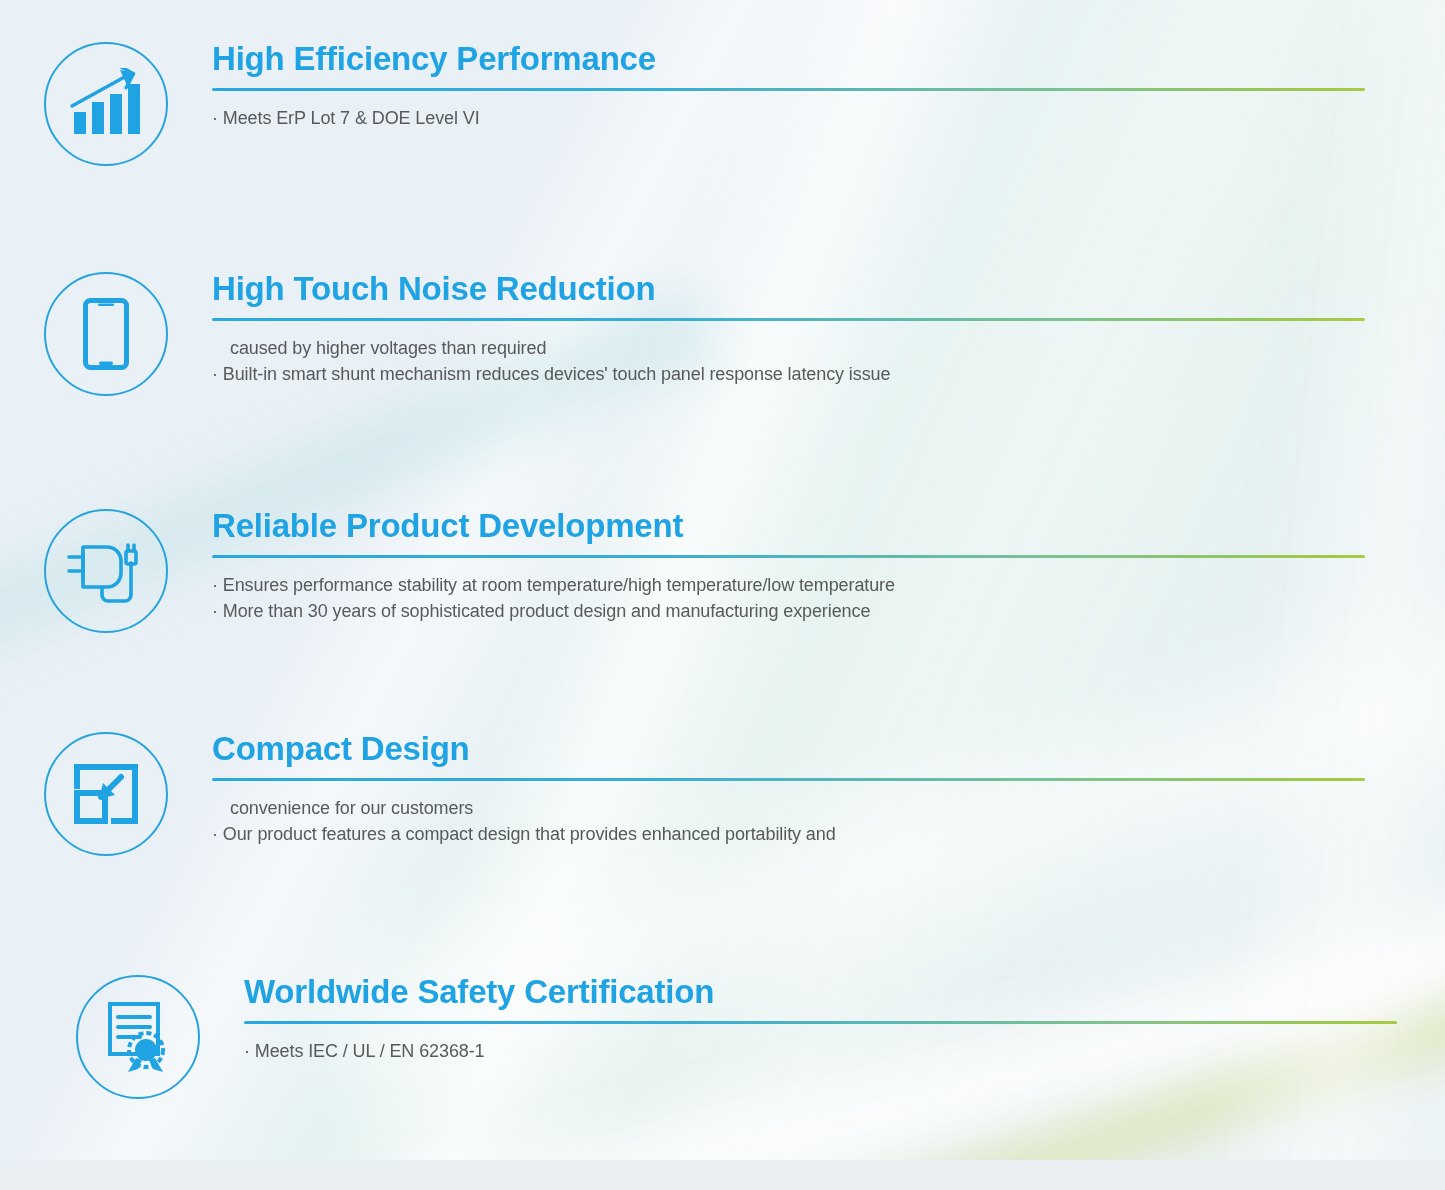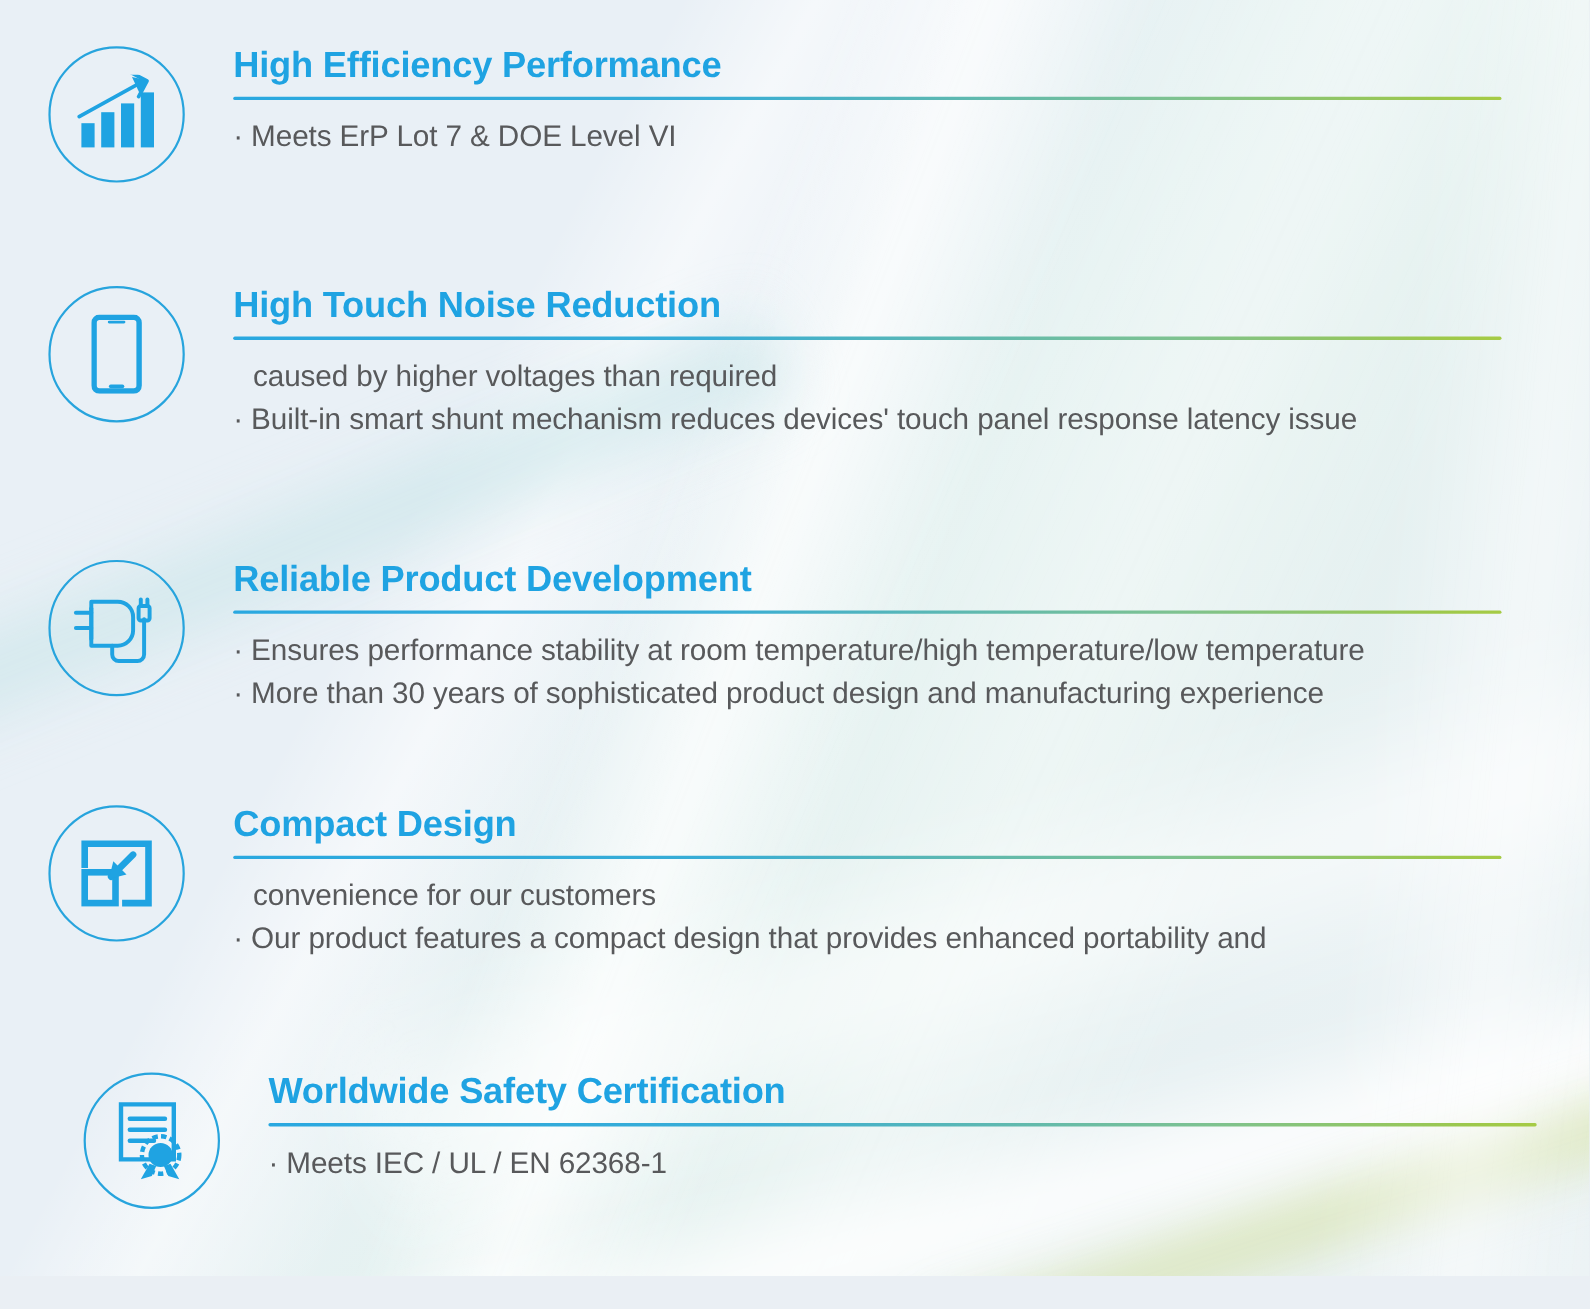--- a/index.html
+++ b/index.html
@@ -145,29 +145,29 @@
     margin-top: 11px;
     background: linear-gradient(90deg, #29A8E0 0%, #38ADD6 38%, #7DC291 74%, #9DC84B 95%, #A6CB45 100%);
     border-radius: 2px;
   }
 
   .bullets {
     margin-top: 14px;
   }
   .bullet {
     color: #58595B;
-    font-size: 27px;
+    font-size: 18px;
     line-height: 1.46;
     letter-spacing: -0.1px;
     display: block;
   }
 
   
   #feature-0 { top: 42px; }
-  #feature-1 { top: 260px; }
+  #feature-1 { top: 272px; }
   #feature-2 { top: 509px; }
   #feature-3 { top: 732px; }
   #feature-4 { top: 975px; margin-left: 32px; }
 </style>
 </head>
 <body>
 
 <div id="page">
 
   <div class="streak streak-1"></div>

